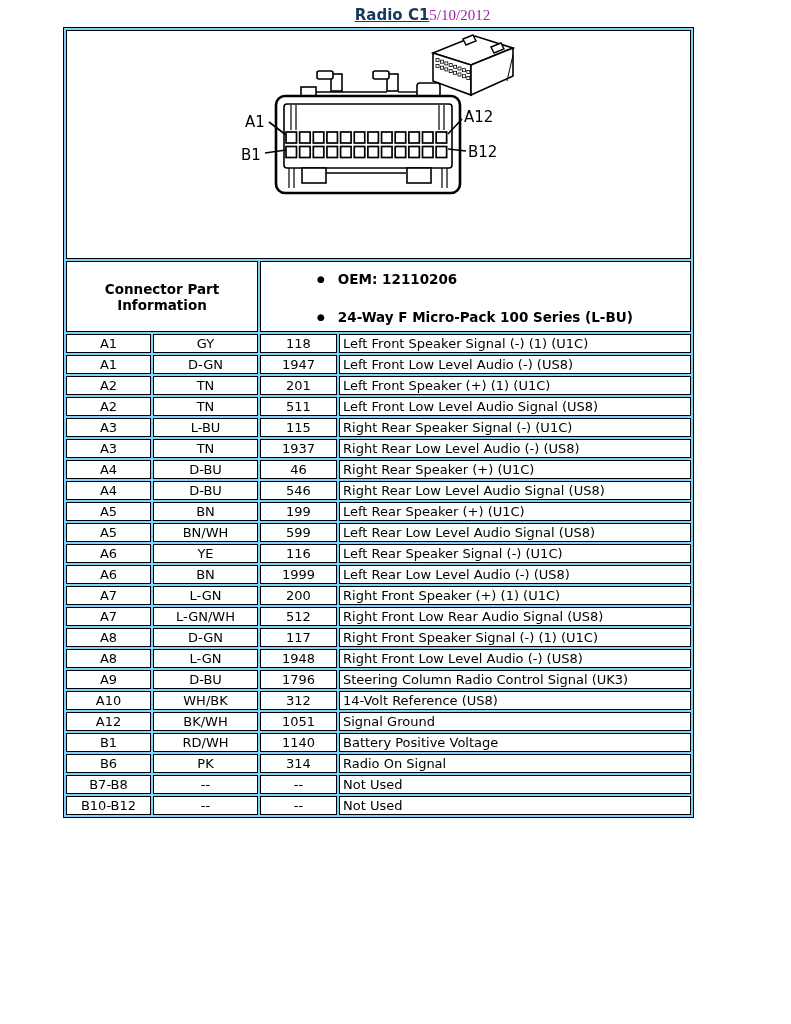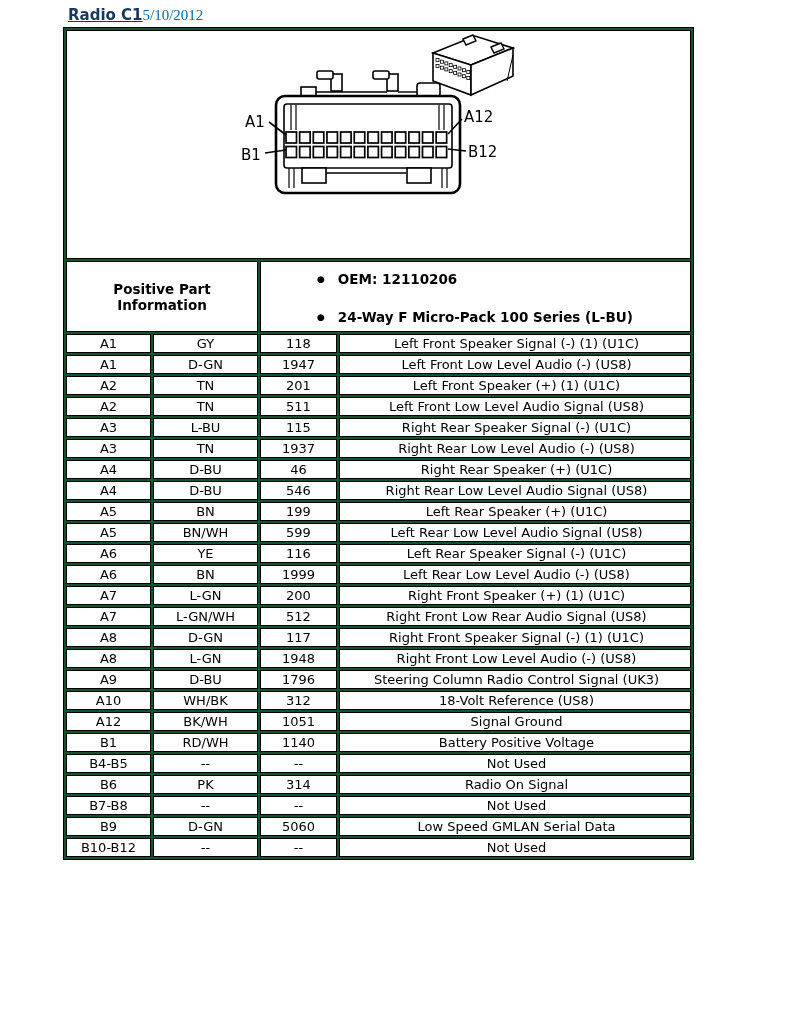--- a/index.html
+++ b/index.html
@@ -1,51 +1,51 @@
 <!DOCTYPE html>
 <html><head>
 <meta charset="utf-8">
 <style>
   html,body{margin:0;padding:0;}
   body{
     width:791px;height:1024px;background:#ffffff;position:relative;
     font-family:"DejaVu Sans","Liberation Sans",sans-serif;color:#000;
   }
   .page-header{
-    display:flex;justify-content:flex-start;align-items:flex-start;
+    display:flex;justify-content:center;align-items:flex-start;
     padding:6px 14px 0 68px;height:27px;box-sizing:border-box;
   }
   .title{
     font-size:15px;font-weight:bold;color:#17375e;
     text-decoration:underline;line-height:18px;
   }
   .date{
-    font-family:"Liberation Serif",serif;font-size:15px;color:#0369a1;line-height:18px;
+    font-family:"Liberation Serif",serif;font-size:15px;color:#a21caf;line-height:18px;
   }
   table.main{
     border-collapse:separate;border-spacing:2px;border:1px solid #000;
-    margin-left:63px;table-layout:fixed;width:629px;background:#14532d;
+    margin-left:63px;table-layout:fixed;width:629px;background:#7dd3fc;
   }
   table.main td,table.main th{
     border:1px solid #000;overflow:hidden;background:#fff;box-sizing:border-box;
   }
   .img-cell{height:225px;padding:0;vertical-align:top;}
   .info-label{
     height:63px;font-weight:bold;font-size:13.5px;text-align:center;vertical-align:middle;
   }
   .info-bullets{
     font-weight:bold;font-size:13.5px;vertical-align:top;padding:9px 2px 6px 56px;
   }
   .bullet-line{display:flex;align-items:center;gap:13px;line-height:16px;}
   .bullet-line + .bullet-line{margin-top:22px;}
   .bullet{font-size:9px;line-height:16px;}
   th{height:19px;font-size:13px;font-weight:bold;text-align:center;padding:0;line-height:18px;}
   td.dcell{height:18px;font-size:13px;padding:0;line-height:17px;}
   td.c-pin,td.c-wire,td.c-circ{text-align:center;}
-  td.c-func{text-align:center;padding-left:3px;}
+  td.c-func{text-align:left;padding-left:3px;}
   svg text{font-family:"DejaVu Sans","Liberation Sans",sans-serif;font-size:15px;fill:#000;}
   svg .ln{stroke:#000;fill:none;}
   svg .fw{stroke:#000;fill:#fff;}
 </style>
 </head>
 <body>
 
 <div class="page">
 
   <div class="page-header">
@@ -156,21 +156,21 @@
 
               <text x="178" y="96">A1</text>
               <text x="397" y="91">A12</text>
               <text x="174" y="129">B1</text>
               <text x="401" y="126">B12</text>
             </g>
           </svg>
         </td>
       </tr>
       <tr>
-        <td colspan="2" class="info-label">Positive Part Information</td>
+        <td colspan="2" class="info-label">Connector Part Information</td>
         <td colspan="2" class="info-bullets">
           <div class="bullet-line">
             <span class="bullet">●</span>
             <span>OEM: 12110206</span>
           </div>
           <div class="bullet-line">
             <span class="bullet">●</span>
             <span>24-Way F Micro-Pack 100 Series (L-BU)</span>
           </div>
         </td>
@@ -292,67 +292,55 @@
     <td class="dcell c-pin">A9</td>
     <td class="dcell c-wire">D-BU</td>
     <td class="dcell c-circ">1796</td>
     <td class="dcell c-func">Steering Column Radio Control Signal (UK3)</td>
   </tr>
 
   <tr>
     <td class="dcell c-pin">A10</td>
     <td class="dcell c-wire">WH/BK</td>
     <td class="dcell c-circ">312</td>
-    <td class="dcell c-func">18-Volt Reference (US8)</td>
+    <td class="dcell c-func">14-Volt Reference (US8)</td>
   </tr>
 
 
   <tr>
     <td class="dcell c-pin">A12</td>
     <td class="dcell c-wire">BK/WH</td>
     <td class="dcell c-circ">1051</td>
     <td class="dcell c-func">Signal Ground</td>
   </tr>
 
   <tr>
     <td class="dcell c-pin">B1</td>
     <td class="dcell c-wire">RD/WH</td>
     <td class="dcell c-circ">1140</td>
     <td class="dcell c-func">Battery Positive Voltage</td>
   </tr>
 
 
 
-  <tr>
-    <td class="dcell c-pin">B4-B5</td>
-    <td class="dcell c-wire">--</td>
-    <td class="dcell c-circ">--</td>
-    <td class="dcell c-func">Not Used</td>
-  </tr>
 
   <tr>
     <td class="dcell c-pin">B6</td>
     <td class="dcell c-wire">PK</td>
     <td class="dcell c-circ">314</td>
     <td class="dcell c-func">Radio On Signal</td>
   </tr>
 
   <tr>
     <td class="dcell c-pin">B7-B8</td>
     <td class="dcell c-wire">--</td>
     <td class="dcell c-circ">--</td>
     <td class="dcell c-func">Not Used</td>
   </tr>
 
-  <tr>
-    <td class="dcell c-pin">B9</td>
-    <td class="dcell c-wire">D-GN</td>
-    <td class="dcell c-circ">5060</td>
-    <td class="dcell c-func">Low Speed GMLAN Serial Data</td>
-  </tr>
 
   <tr>
     <td class="dcell c-pin">B10-B12</td>
     <td class="dcell c-wire">--</td>
     <td class="dcell c-circ">--</td>
     <td class="dcell c-func">Not Used</td>
   </tr>
 </tbody>
   </table>
 

